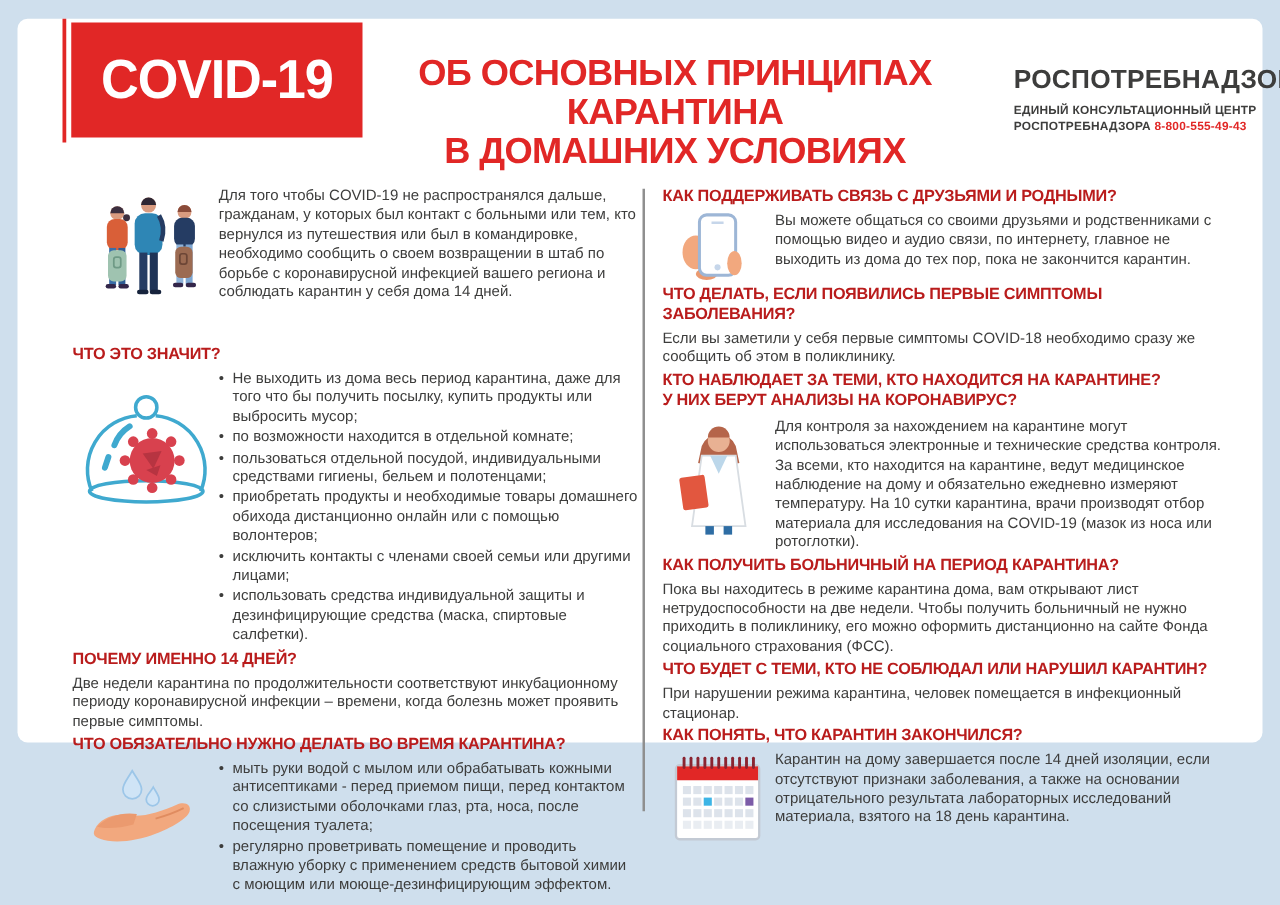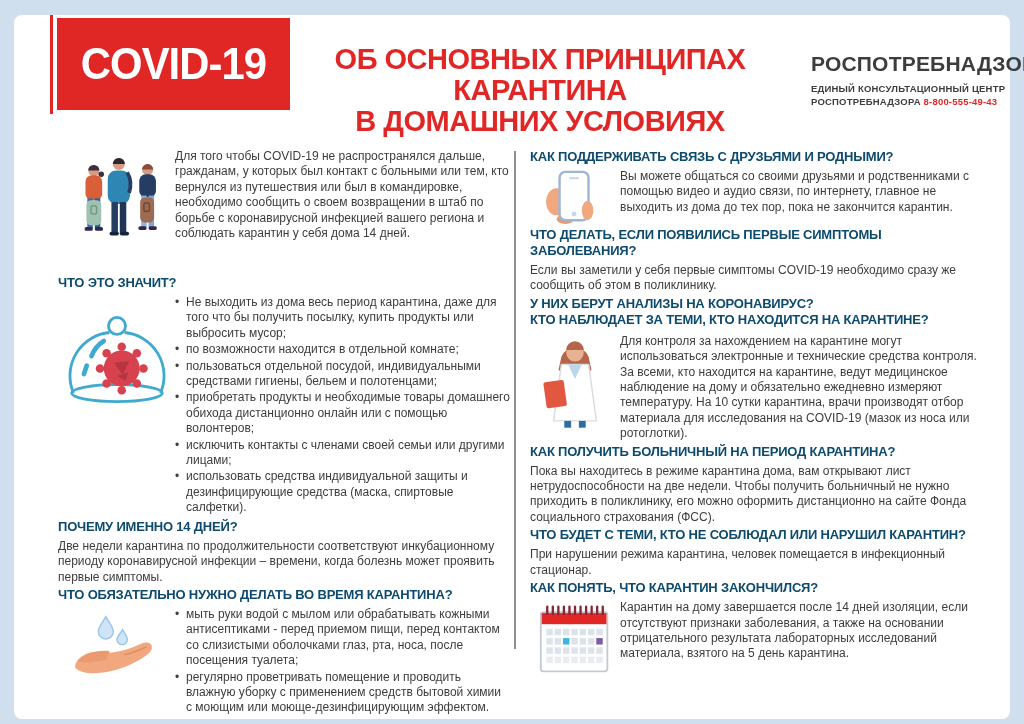--- a/index.html
+++ b/index.html
@@ -3,21 +3,21 @@
 <meta charset="utf-8">
 <style>
   html,body{margin:0;padding:0;}
   body{
     width:1024px;height:724px;position:relative;overflow:hidden;
     background:#cfdfed;
     font-family:"Liberation Sans","DejaVu Sans",sans-serif;
     -webkit-font-smoothing:antialiased;
   }
   .page{
-    position:absolute;left:14px;top:15px;width:996px;height:704px;
+    position:absolute;left:14px;top:15px;width:996px;height:579px;
     background:#ffffff;border-radius:8px;
   }
   
   .accent-line{position:absolute;left:36px;top:0;width:3px;height:99px;background:#e12726;}
   .badge{
     position:absolute;left:43px;top:3px;width:233px;height:92px;background:#e12726;
     display:flex;align-items:center;justify-content:center;
   }
   .badge span{
     color:#fff;font-weight:bold;font-size:44px;letter-spacing:-1px;
@@ -30,21 +30,21 @@
   .org{position:absolute;left:797px;top:37px;width:218px;}
   .org-name{color:#3d3d3c;font-size:21px;font-weight:bold;letter-spacing:.2px;}
   .org-sub{margin-top:6px;color:#3d3d3c;font-size:9.5px;font-weight:bold;line-height:13px;letter-spacing:.2px;}
   .org-phone{color:#e12726;}
   
   .divider{position:absolute;left:500px;top:136px;width:2px;height:498px;background:#8f8f8f;}
   .col{position:absolute;top:134px;}
   .col-left{left:44px;width:452px;}
   .col-right{left:516px;width:458px;}
   .section-heading{
-    color:#0c4a6e;font-weight:bold;font-size:13px;line-height:16px;
+    color:#b91c1c;font-weight:bold;font-size:13px;line-height:16px;
     letter-spacing:-.2px;margin:0 0 4px 0;
   }
   .body-text{color:#3d3d3c;font-size:12px;line-height:15.4px;margin:0;}
   .row{display:flex;align-items:flex-start;}
   .icon-cell{flex:0 0 117px;display:flex;justify-content:center;}
   .col-right .icon-cell{flex:0 0 90px;}
   .bullets{list-style:none;margin:0;padding:0;flex:1;}
   .bullets li{
     position:relative;padding-left:11px;color:#3d3d3c;font-size:12px;line-height:15.4px;margin-bottom:1px;
   }
@@ -196,27 +196,27 @@
             <circle cx="31" cy="46.5" r="2.5" fill="#c6d6ea"></circle>
             <ellipse cx="45" cy="43" rx="6" ry="10" fill="#f2a87e"></ellipse>
           </svg>
         </span>
         <p class="body-text" style="flex:1">Вы можете общаться со своими друзьями и родственниками с помощью видео и аудио связи, по интернету, главное не выходить из дома до тех пор, пока не закончится карантин.</p>
       </div>
     </div>
 
     <div class="mt">
       <div class="section-heading">ЧТО ДЕЛАТЬ, ЕСЛИ ПОЯВИЛИСЬ ПЕРВЫЕ СИМПТОМЫ ЗАБОЛЕВАНИЯ?</div>
-      <p class="body-text">Если вы заметили у себя первые симптомы COVID-19 необходимо сразу же сообщить об этом в поликлинику.</p>
+      <p class="body-text">Если вы заметили у себя первые симптомы COVID-18 необходимо сразу же сообщить об этом в поликлинику.</p>
     </div>
 
     <div class="mt">
       <div class="section-heading" style="margin-bottom:6px">
+        <div>КТО НАБЛЮДАЕТ ЗА ТЕМИ, КТО НАХОДИТСЯ НА КАРАНТИНЕ?</div>
         <div>У НИХ БЕРУТ АНАЛИЗЫ НА КОРОНАВИРУС?</div>
-        <div>КТО НАБЛЮДАЕТ ЗА ТЕМИ, КТО НАХОДИТСЯ НА КАРАНТИНЕ?</div>
       </div>
       <div class="row">
         <span class="icon-cell">
           <svg width="70" height="96" viewBox="0 0 72 96">
             <path d="M22,22 a15,15 0 0 1 28,0 l3,14 -9,2 -8,-7 -9,7 -8,-2 Z" fill="#b5654a"></path>
             <circle cx="36" cy="18" r="9" fill="#e8b193"></circle>
             <path d="M27,15 a9,9 0 0 1 18,0 Z" fill="#b5654a"></path>
             <path d="M22,30 L50,30 L58,88 L14,88 Z" fill="#ffffff" stroke="#d8dde2" stroke-width="1.5"></path>
             <path d="M29,30 L43,30 L36,45 Z" fill="#bcd7ea"></path>
             <rect x="5" y="47" width="21" height="27" rx="2" fill="#e2573f" transform="rotate(-8 15 60)"></rect>
@@ -288,19 +288,19 @@
                 <rect x="27" y="60" width="7" height="7"></rect>
                 <rect x="36" y="60" width="7" height="7"></rect>
                 <rect x="45" y="60" width="7" height="7"></rect>
                 <rect x="54" y="60" width="7" height="7"></rect>
                 <rect x="63" y="60" width="7" height="7"></rect>
             </g>
             <rect x="27" y="40" width="7" height="7" fill="#3db5e6"></rect>
             <rect x="63" y="40" width="7" height="7" fill="#7c5ca8"></rect>
           </svg>
         </span>
-        <p class="body-text" style="flex:1">Карантин на дому завершается после 14 дней изоляции, если отсутствуют признаки заболевания, а также на основании отрицательного результата лабораторных исследований материала, взятого на 5 день карантина.</p>
+        <p class="body-text" style="flex:1">Карантин на дому завершается после 14 дней изоляции, если отсутствуют признаки заболевания, а также на основании отрицательного результата лабораторных исследований материала, взятого на 18 день карантина.</p>
       </div>
     </div>
 
   </div>
 
 </div>
 
 </body></html>

